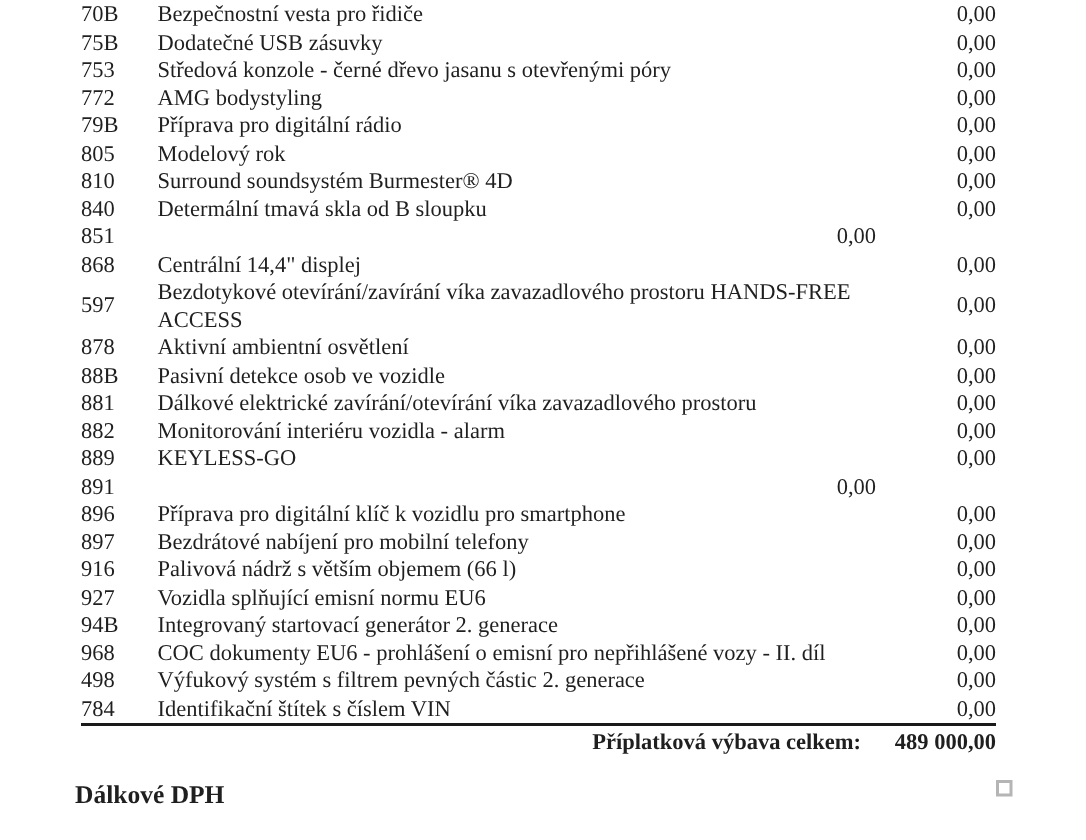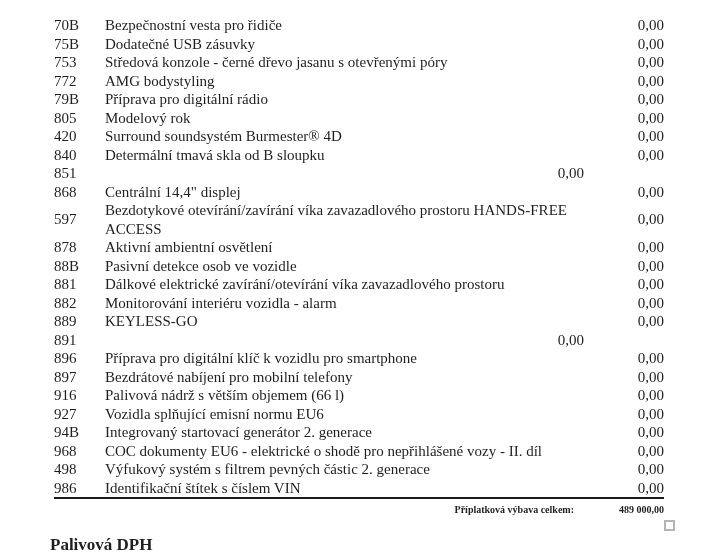--- a/index.html
+++ b/index.html
@@ -7,21 +7,21 @@
     width: 724px; height: 560px;
     background: #ffffff;
     font-family: "Liberation Serif", serif;
     color: #1f1f1f;
     overflow: hidden;
   }
   * { box-sizing: border-box; }
   .page {
     position: relative;
     width: 724px; height: 560px;
-    padding: 16px 60px 0 54px;
+    padding: 1px 60px 0 54px;
   }
   .options-table {
     width: 610px;
     border-bottom: 2px solid #1a1a1a;
   }
   .row {
     display: grid;
     grid-template-columns: 51px 479px 1fr;
     align-items: center;
   }
@@ -38,21 +38,21 @@
     text-decoration-thickness: 1px;
     text-underline-offset: 3px;
     text-decoration-skip-ink: none;
   }
   .total-row {
     width: 610px;
     display: grid;
     grid-template-columns: 520px 1fr;
     margin-top: 2px;
     font-weight: bold;
-    font-size: 10px;
+    font-size: 15px;
     line-height: 18.5px;
   }
   .total-label { text-align: right; }
   .total-value { text-align: right; }
   .object-anchor {
     position: absolute;
     left: 664px; top: 520px;
     width: 11px; height: 11px;
     border: 2px solid #b5b5b5;
     background: #ffffff;
@@ -95,21 +95,21 @@
         <div class="cell code">79B</div>
         <div class="cell desc">Příprava pro digitální rádio</div>
         <div class="cell price">0,00</div>
       </div>
       <div class="row">
         <div class="cell code">805</div>
         <div class="cell desc">Modelový rok</div>
         <div class="cell price">0,00</div>
       </div>
       <div class="row">
-        <div class="cell code">420</div>
+        <div class="cell code">810</div>
         <div class="cell desc"><span class="misspelled">Surround soundsystém Burmester</span><span>® 4D</span></div>
         <div class="cell price">0,00</div>
       </div>
       <div class="row">
         <div class="cell code">840</div>
         <div class="cell desc">Determální tmavá skla od B sloupku</div>
         <div class="cell price">0,00</div>
       </div>
       <div class="row">
         <div class="cell code">851</div>
@@ -174,37 +174,37 @@
         <div class="cell desc">Vozidla splňující emisní normu EU6</div>
         <div class="cell price">0,00</div>
       </div>
       <div class="row">
         <div class="cell code">94B</div>
         <div class="cell desc">Integrovaný startovací generátor 2. generace</div>
         <div class="cell price">0,00</div>
       </div>
       <div class="row">
         <div class="cell code">968</div>
-        <div class="cell desc">COC dokumenty EU6 - elektrické o shodě pro nepřihlášené vozy - II. díl</div>
+        <div class="cell desc">COC dokumenty EU6 - prohlášení o emisní pro nepřihlášené vozy - II. díl</div>
         <div class="cell price">0,00</div>
       </div>
       <div class="row">
         <div class="cell code">498</div>
         <div class="cell desc">Výfukový systém s filtrem pevných částic 2. generace</div>
         <div class="cell price">0,00</div>
       </div>
       <div class="row">
-        <div class="cell code">986</div>
+        <div class="cell code">784</div>
         <div class="cell desc">Identifikační štítek s číslem VIN</div>
         <div class="cell price">0,00</div>
       </div>
     </div>
 
   <div class="total-row">
     <div class="total-label">Příplatková výbava celkem:</div>
     <div class="total-value">489 000,00</div>
   </div>
 
   <div class="object-anchor"></div>
 
-  <h2 class="section-heading">Palivová DPH</h2>
+  <h2 class="section-heading">Dálkové DPH</h2>
 
 </div>
 
 </body></html>

